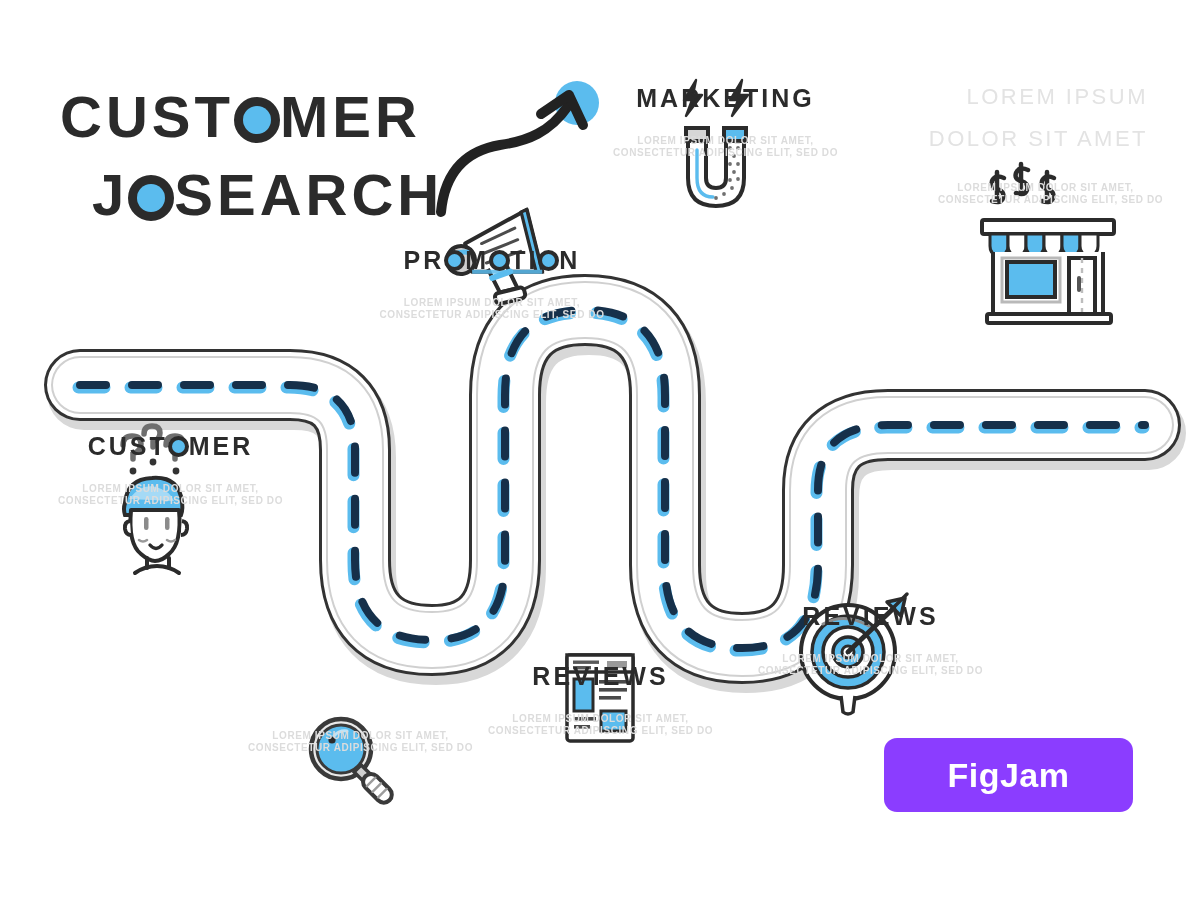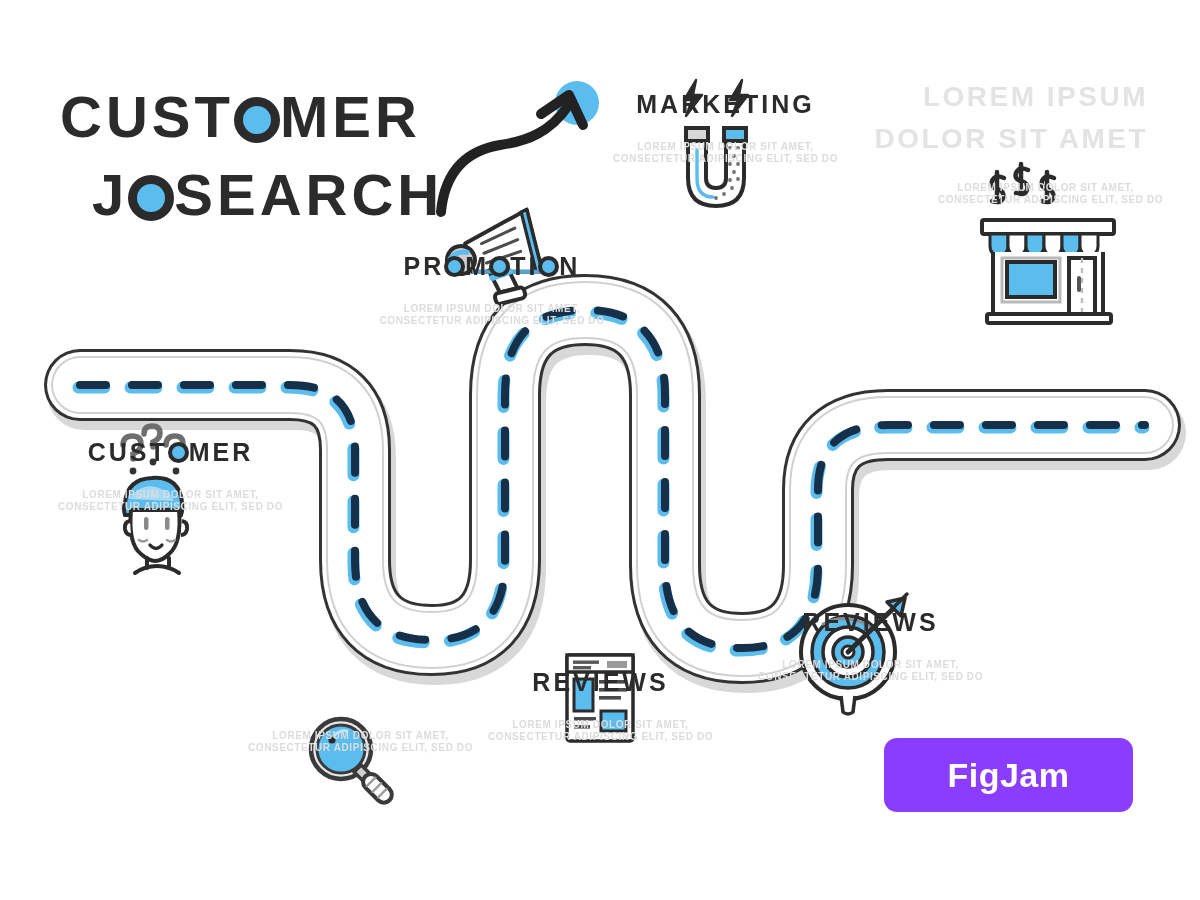--- a/index.html
+++ b/index.html
@@ -30,29 +30,29 @@
     border:11px solid #2B2B2B;box-sizing:border-box;
   }
   .dot-o .fill{
     position:absolute;left:9px;top:9px;width:28px;height:28px;border-radius:50%;
     background:#5BBCEE;
   }
 
   
   .subtitle{
     position:absolute;right:52px;top:76px;text-align:right;
-    color:#E3E3E3;font-size:28px;letter-spacing:2.5px;line-height:42px;
-    font-weight:700;white-space:nowrap;
+    color:#E3E3E3;font-size:22px;letter-spacing:2.5px;line-height:42px;
+    font-weight:400;white-space:nowrap;
   }
 
   
   .station{position:absolute;text-align:center;}
   .st-label{
     font-size:25px;font-weight:bold;letter-spacing:3px;color:#2B2B2B;
-    margin-top:20px;white-space:nowrap;
+    margin-top:14px;white-space:nowrap;
   }
   .st-label .bo{display:inline-block;position:relative;width:21px;height:21px;vertical-align:-2px;}
   .st-label .bo .r{position:absolute;inset:0;border-radius:50%;border:5px solid #2B2B2B;box-sizing:border-box;}
   .st-label .bo .f{position:absolute;left:4px;top:4px;width:13px;height:13px;border-radius:50%;background:#5BBCEE;}
   .st-caption{
     margin-top:22px;color:#DCDCDC;font-size:10px;letter-spacing:0.6px;
     line-height:12px;font-weight:bold;white-space:nowrap;
   }
 
   

